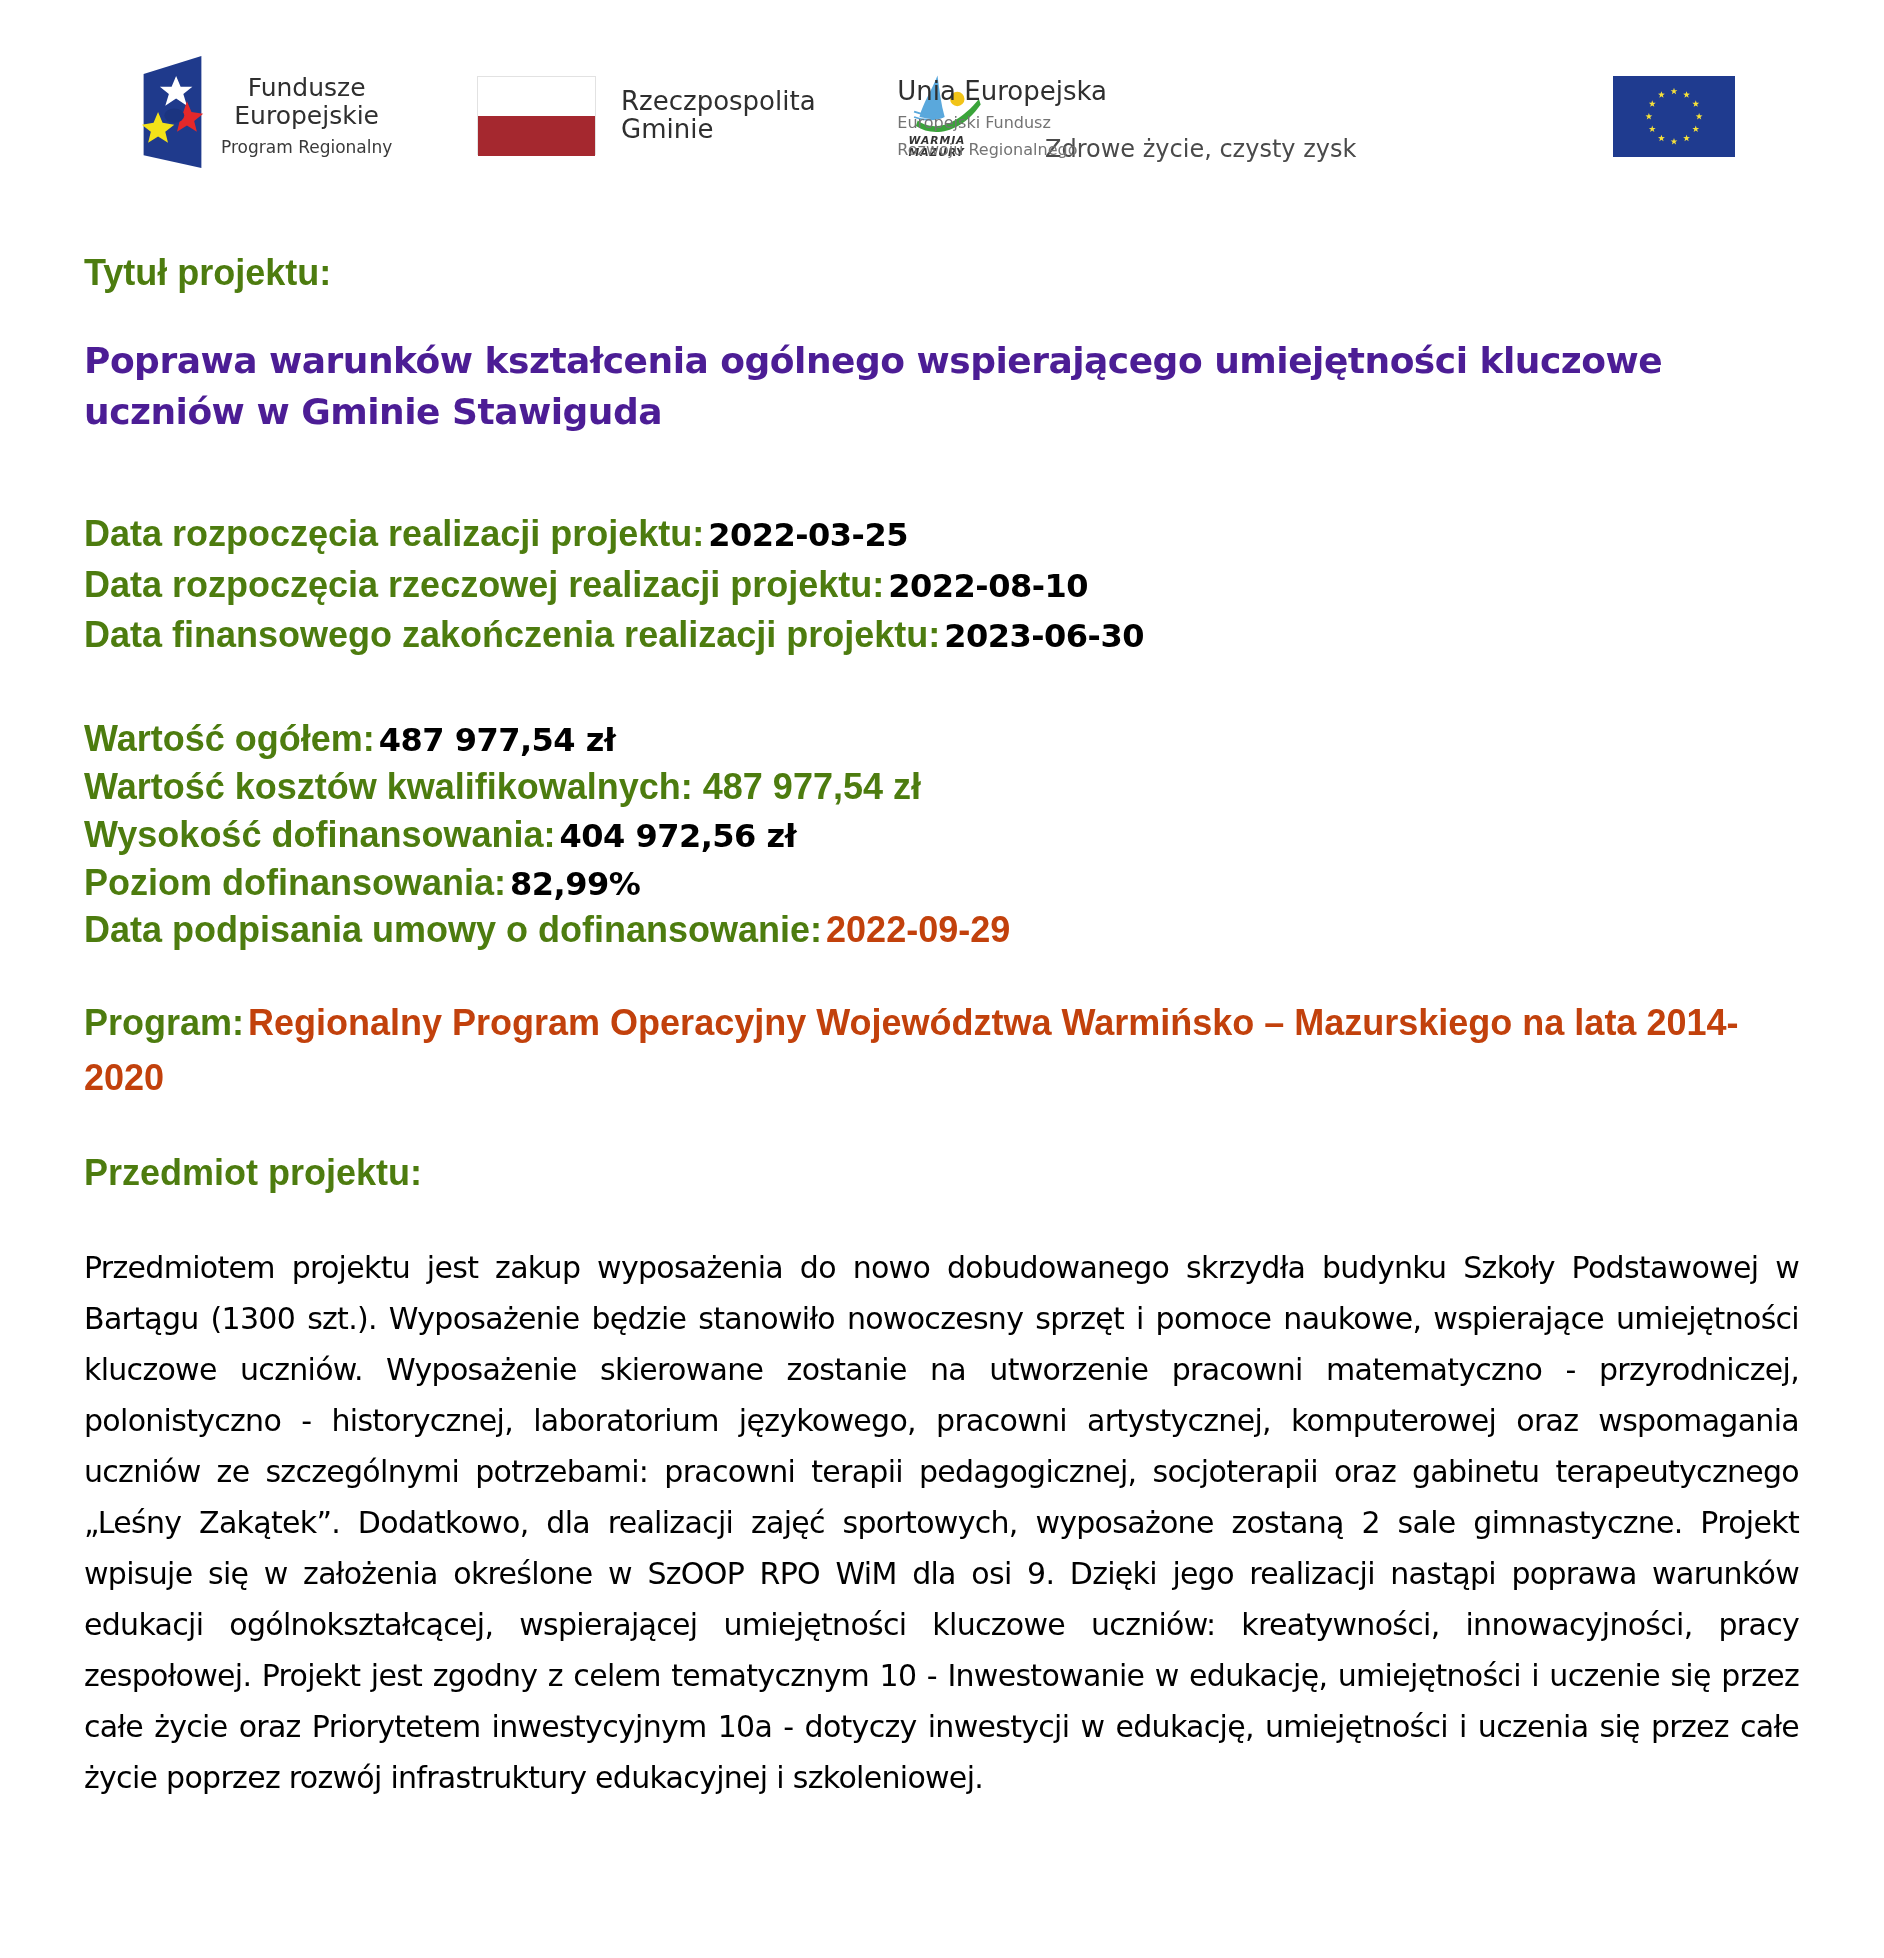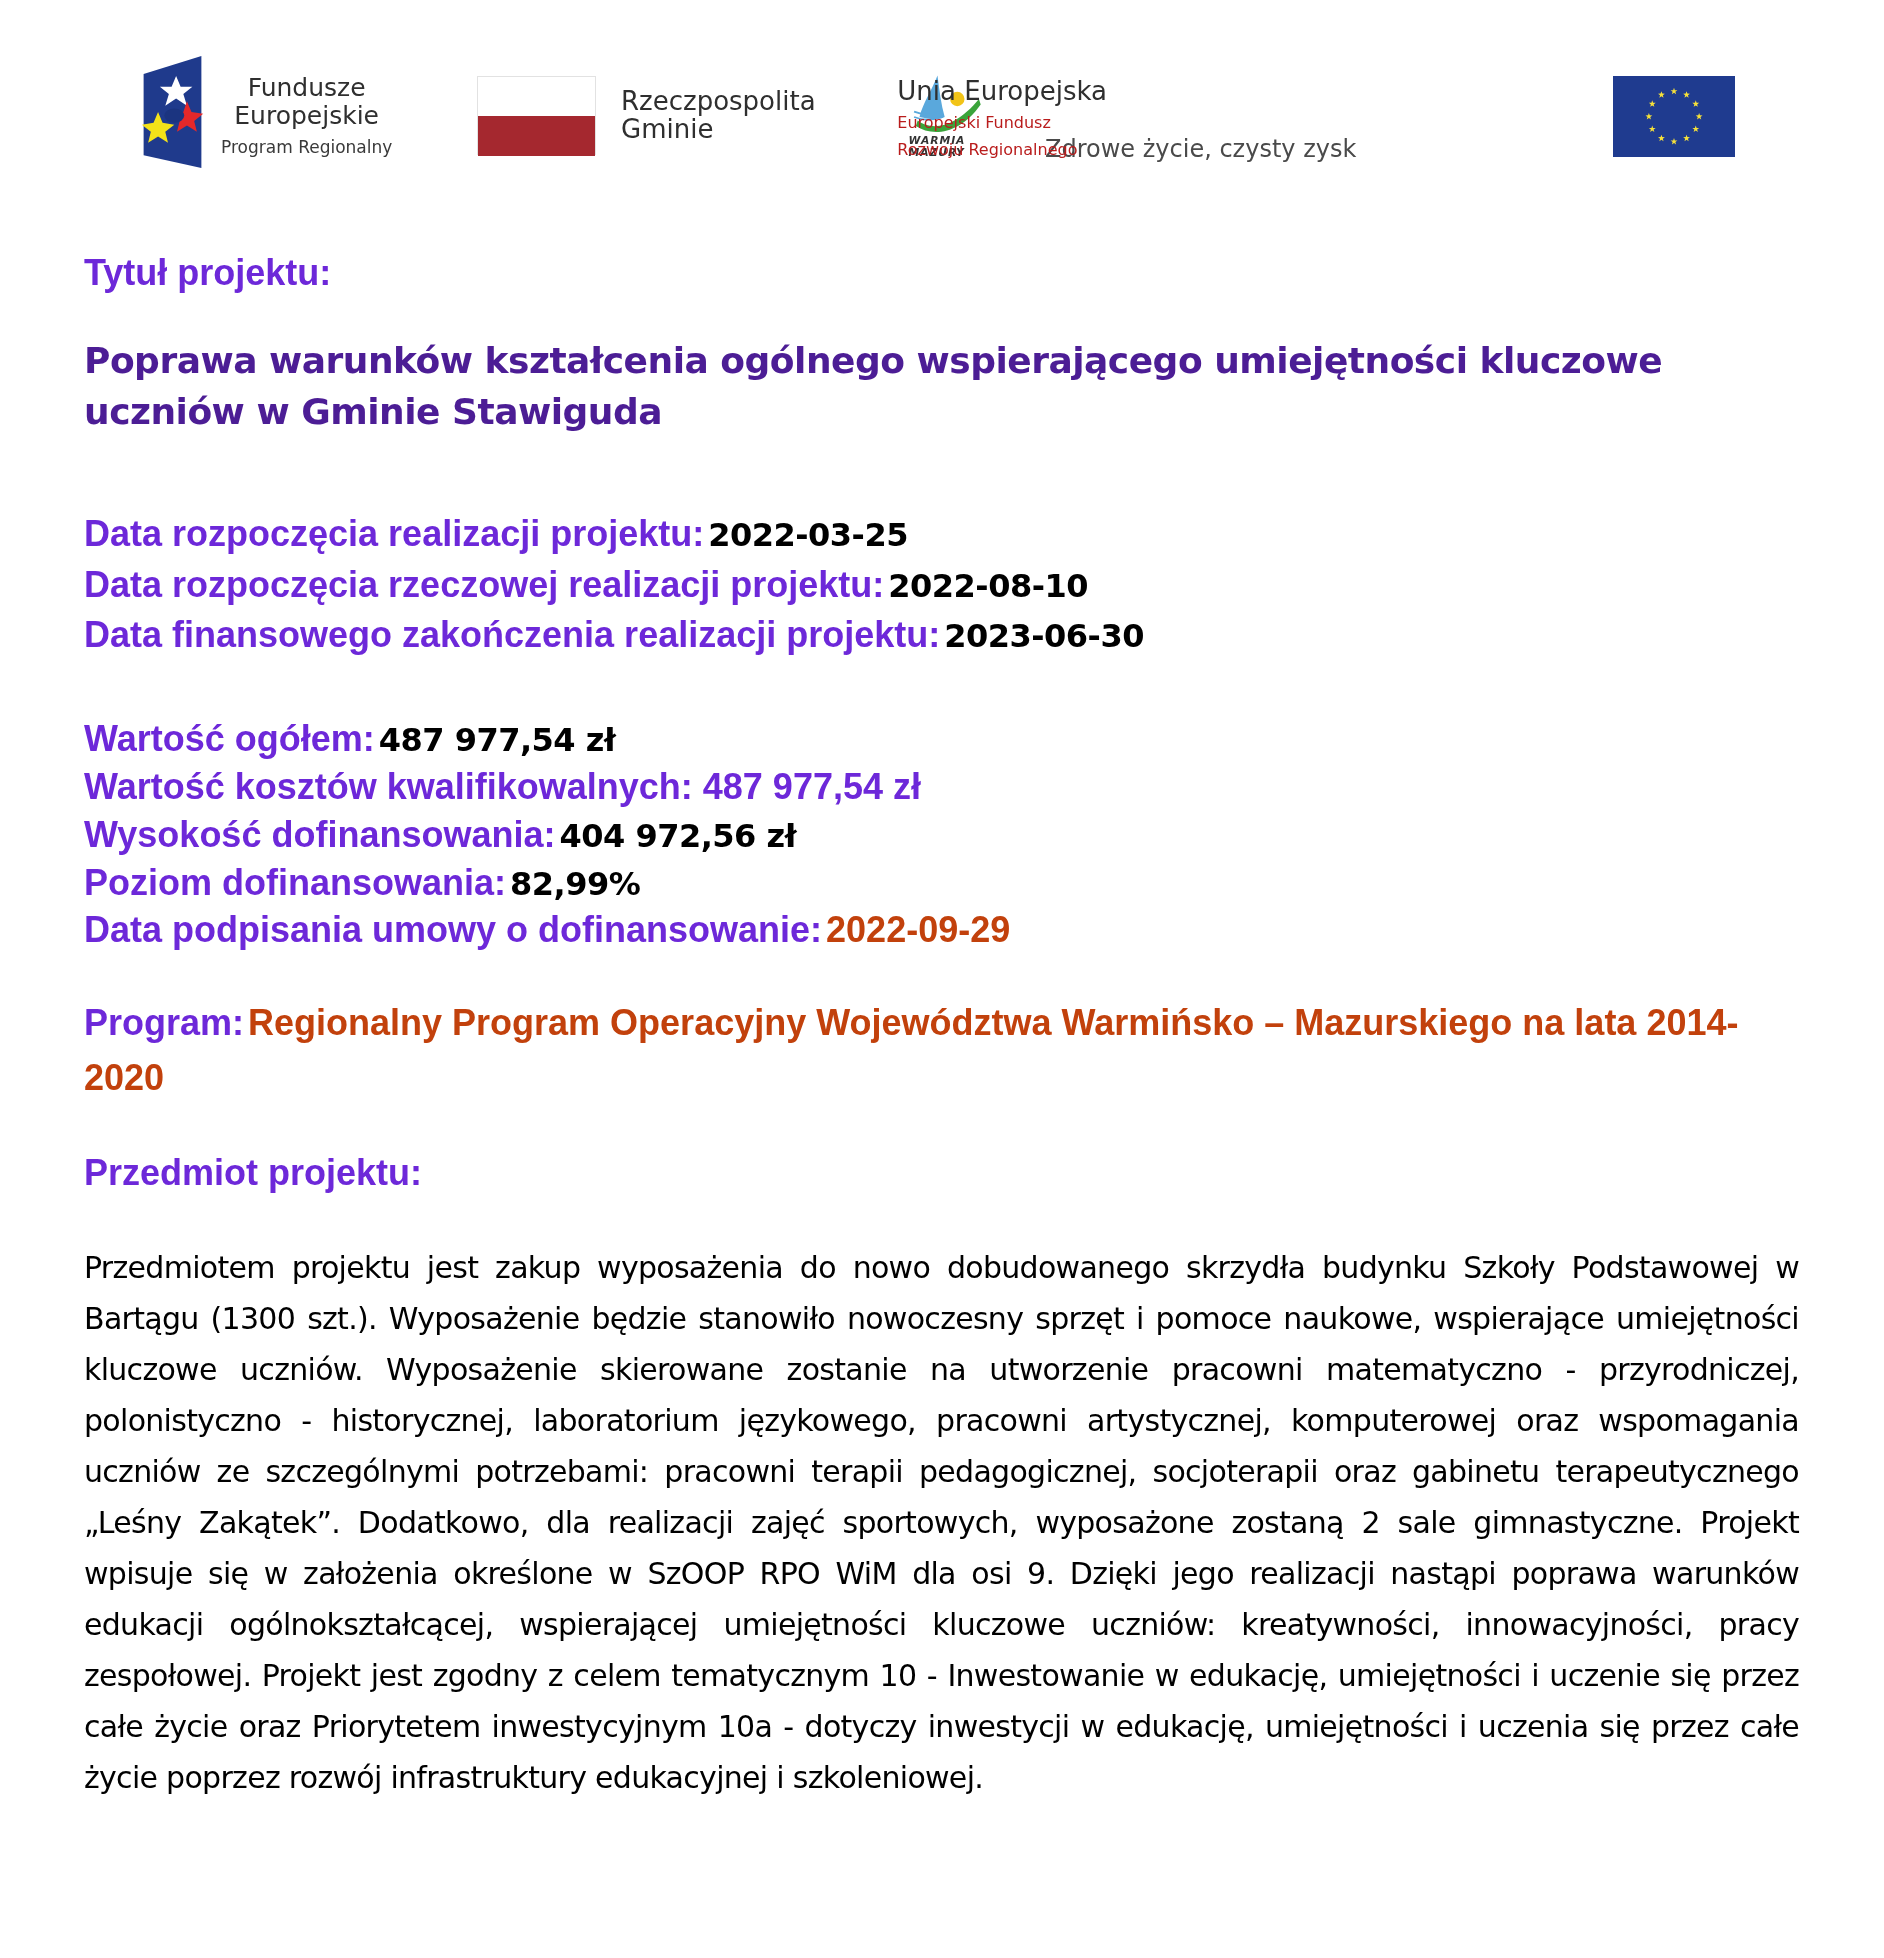--- a/index.html
+++ b/index.html
@@ -21,26 +21,26 @@
   .rp-text { position: absolute; left: 144px; top: 10.8px; white-space: nowrap; font-size: 26px; line-height: 28px; color: #2f2f2f; font-family: "DejaVu Sans", sans-serif; }
 
   .wm-logo { left: 905px; top: 72px; }
   .wm-mark { position: absolute; left: 0; top: 0; width: 83px; height: 90px; }
   .wm-caption { position: absolute; left: 3.6px; top: 63px; font-size: 10.8px; line-height: 11.7px; font-style: italic; font-weight: bold; color: #333; letter-spacing: 0.9px; white-space: nowrap; font-family: "DejaVu Sans", sans-serif; }
   .wm-slogan { position: absolute; left: 100px; top: 63px; font-size: 24px; color: #4a4a4a; white-space: nowrap; font-family: "DejaVu Sans", sans-serif; margin-left: 40px; }
 
   .ue-logo { left: 1368px; top: 76px; }
   .ue-text { position: absolute; right: 261px; top: 0; text-align: left; white-space: nowrap; color: #2f2f2f; font-family: "DejaVu Sans", sans-serif; }
   .ue-t1 { font-size: 26px; line-height: 31px; }
-  .ue-t2 { font-size: 16px; line-height: 23.4px; margin-top: 3.6px; color: #b91c1c; }
+  .ue-t2 { font-size: 16px; line-height: 23.4px; margin-top: 3.6px; color: #737373; }
   .ue-flag { position: absolute; left: 245px; top: 0; width: 122px; height: 81px; background: #1f3b8f; }
 
   
   .content { position: absolute; left: 84px; top: 243px; width: 1715px; }
-  .label { color: #6d28d9; font-weight: bold; font-family: "Liberation Sans", sans-serif; font-size: 36px; }
+  .label { color: #4d7c0f; font-weight: bold; font-family: "Liberation Sans", sans-serif; font-size: 36px; }
   .val-arial { color: #c2410c; font-weight: bold; font-family: "Liberation Sans", sans-serif; }
   .val-cal { color: #000; font-weight: bold; font-family: "DejaVu Sans", sans-serif; font-size: 32px; letter-spacing: -0.5px; }
 
   .title-label { position: absolute; left: 0; top: 9px; }
   .project-title { position: absolute; left: 0; top: 92px; width: 1715px; font-family: "DejaVu Sans", sans-serif; font-weight: bold; font-size: 36px; line-height: 51px; color: #4c1d95; letter-spacing: -0.5px; }
 
   .row { position: absolute; left: 0; white-space: nowrap; line-height: 50px; }
   .r1 { top: 266px; }
   .r2 { top: 317px; }
   .r3 { top: 367px; }

